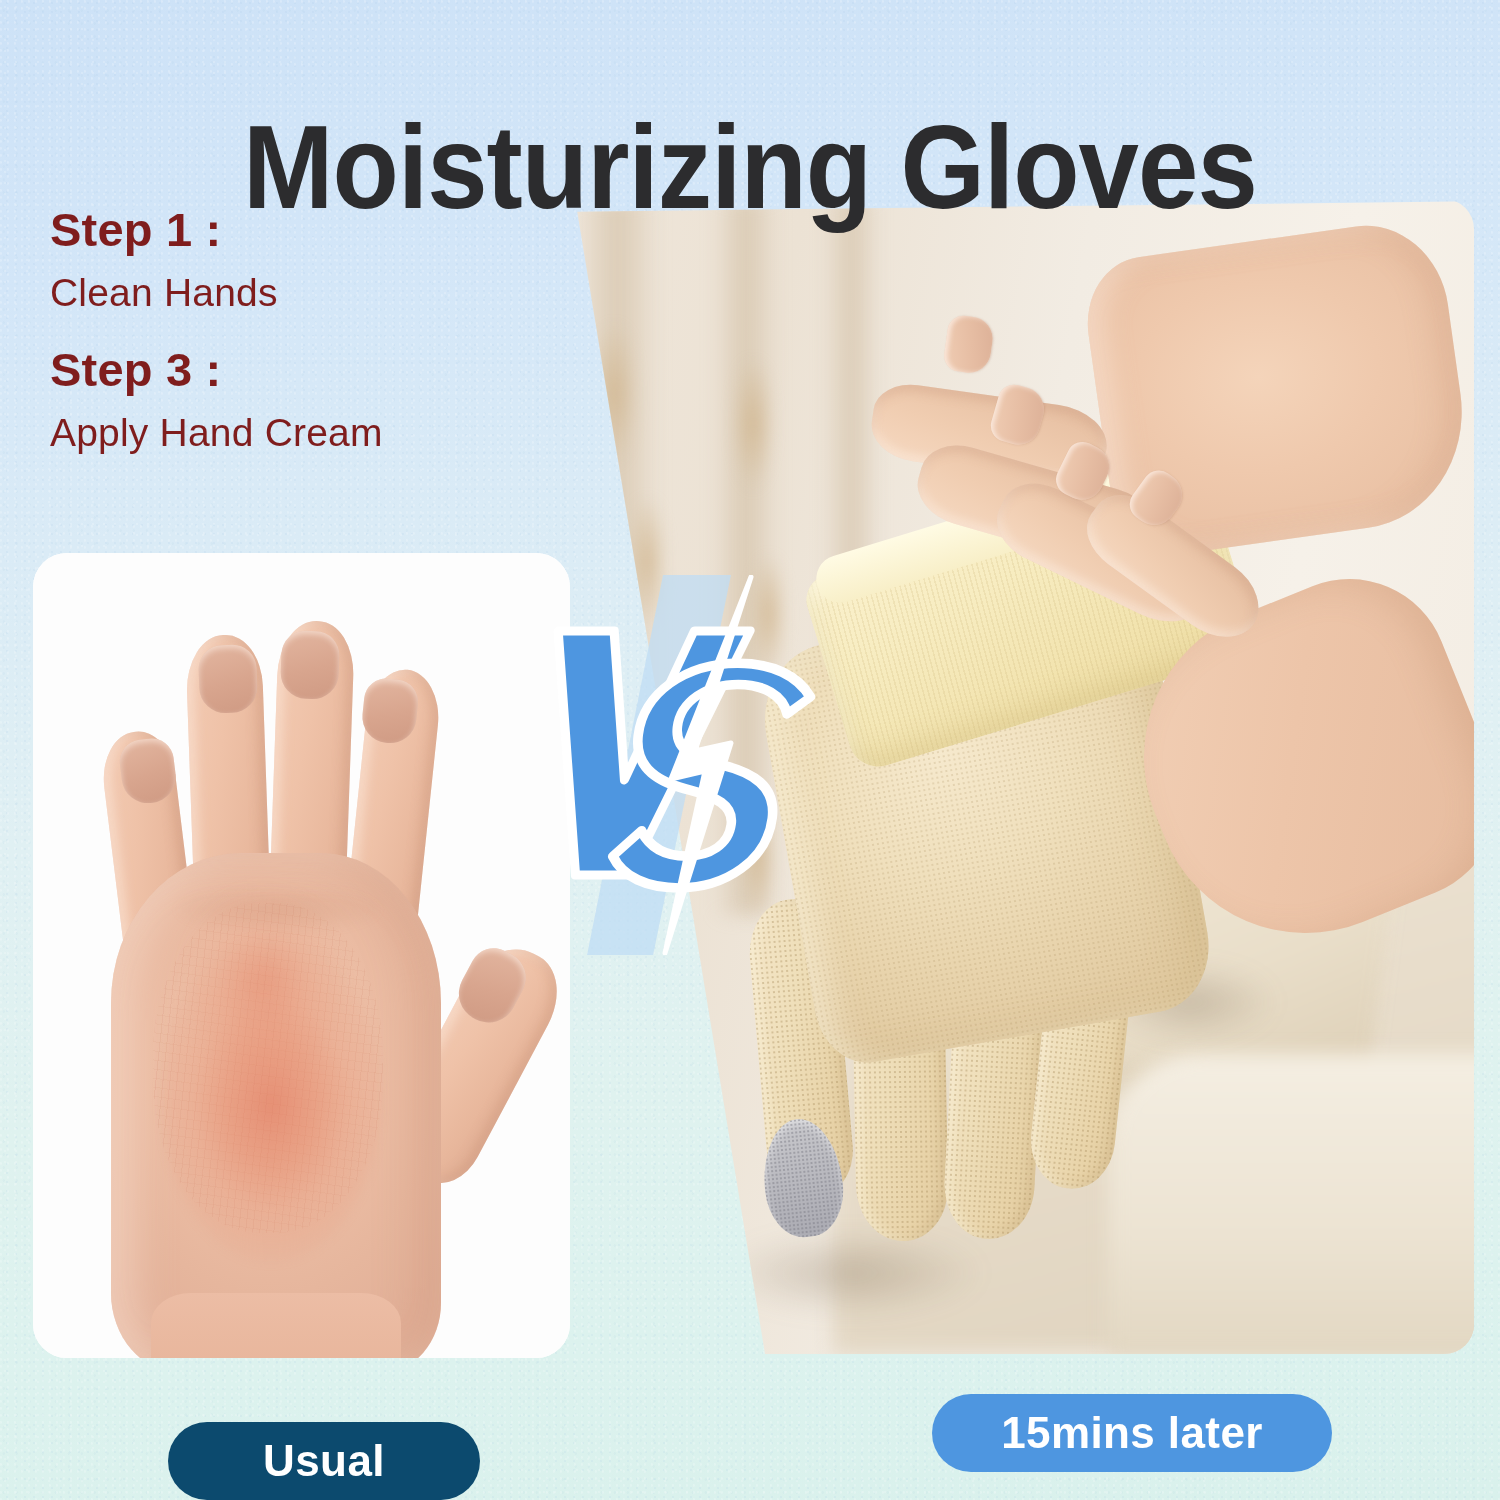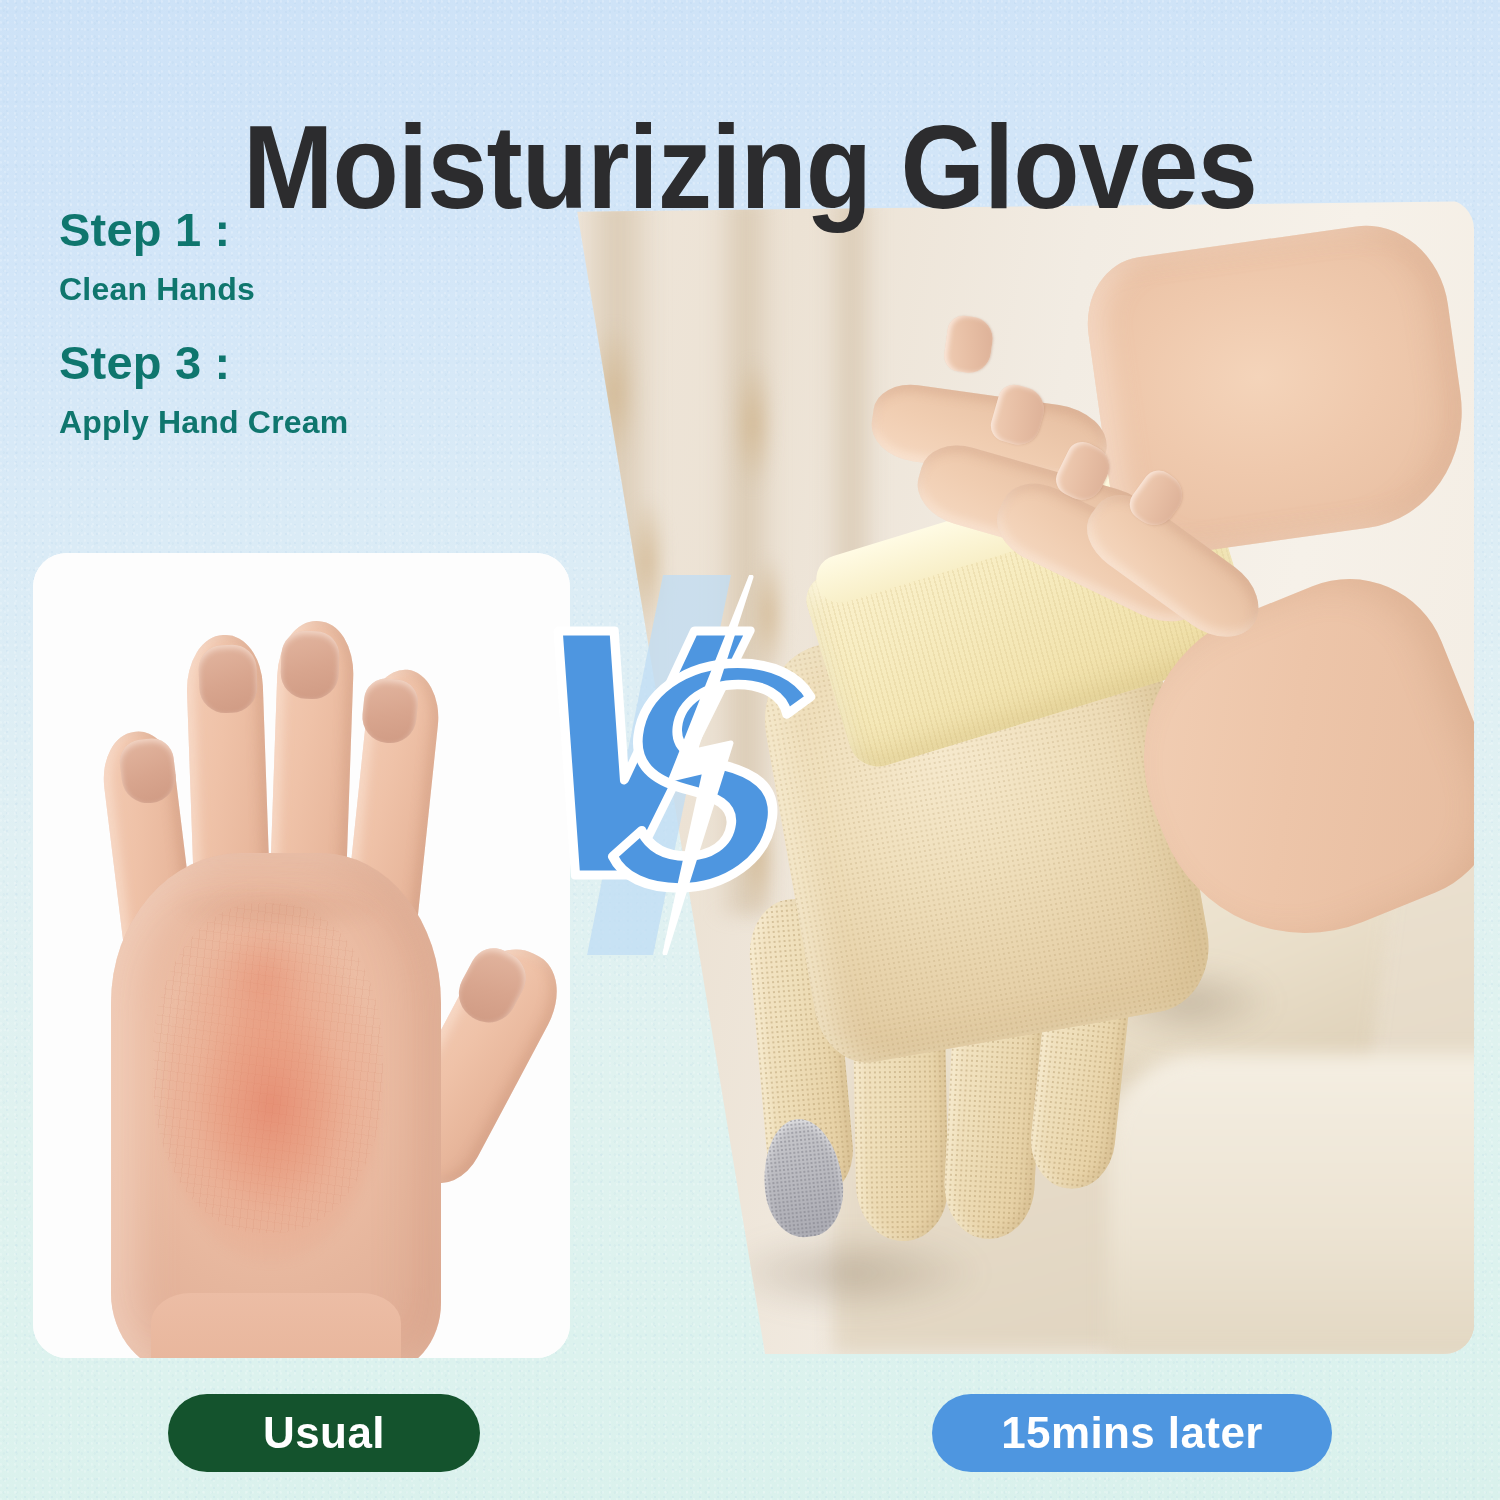--- a/index.html
+++ b/index.html
@@ -45,34 +45,34 @@
     letter-spacing: -1px;
     color: #2c2c2e;
     transform: scaleX(.92);
     transform-origin: 50% 50%;
     white-space: nowrap;
   }
 
   
   #steps {
     position: absolute;
-    left: 59px; top: 206px;
+    left: 50px; top: 206px;
     z-index: 6;
-    color: #0f766e;
+    color: #7f1d1d;
   }
   .step-head {
     font-size: 47px;
     font-weight: 700;
     letter-spacing: .2px;
     line-height: 1.0;
     margin-bottom: 20px;
   }
   .step-body {
-    font-size: 32px;
-    font-weight: 700;
+    font-size: 39px;
+    font-weight: 400;
     letter-spacing: .2px;
     line-height: 1.0;
     margin-bottom: 34px;
   }
   .step-body.last { margin-bottom: 17px; }
 
   
   #card-left {
     position: absolute;
     left: 33px; top: 553px;
@@ -437,18 +437,18 @@
              C156 152 176 160 202 166 C232 173 256 186 256 216
              C256 256 220 282 176 282 C146 282 122 272 110 252
              L134 228 C144 244 160 252 180 252 C202 252 218 241 218 222
              C218 204 200 196 176 190 C146 183 120 170 120 138
              C120 98 156 70 206 70 C238 70 264 82 278 102 Z" fill="#4e96e0" stroke="#ffffff" stroke-width="9" stroke-linejoin="round" transform="translate(-16,14) scale(1.06) skewX(-7)"></path>
 
     <path d="M206 2 L150 176 L186 168 L120 378 L160 196 L126 204 Z" fill="#ffffff" stroke="#ffffff" stroke-width="5" stroke-linejoin="round"></path>
   </svg>
 </div>
 
-<div class="pill" id="pill-left" style="background:#14532d;">
+<div class="pill" id="pill-left" style="background:#0c4a6e;margin-top:28px;">
   <span>Usual</span>
 </div>
 <div class="pill" id="pill-right" style="background:#4e96e0;">
   <span>15mins later</span>
 </div>
 
 </body></html>

